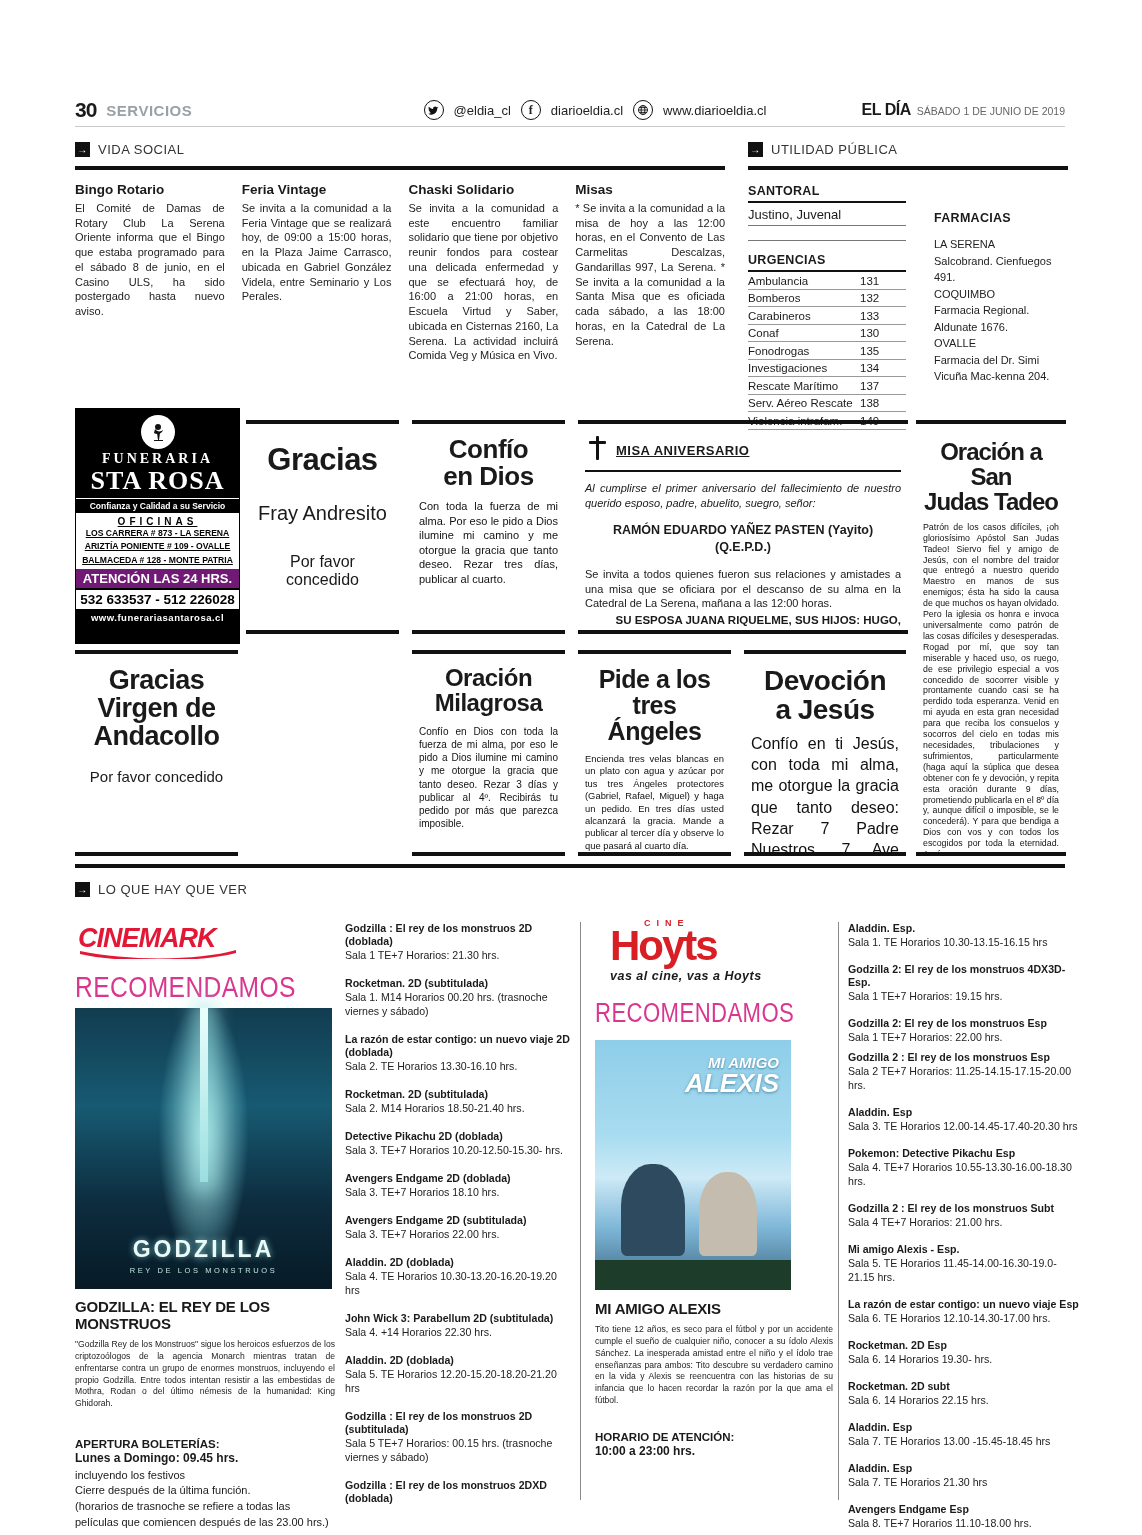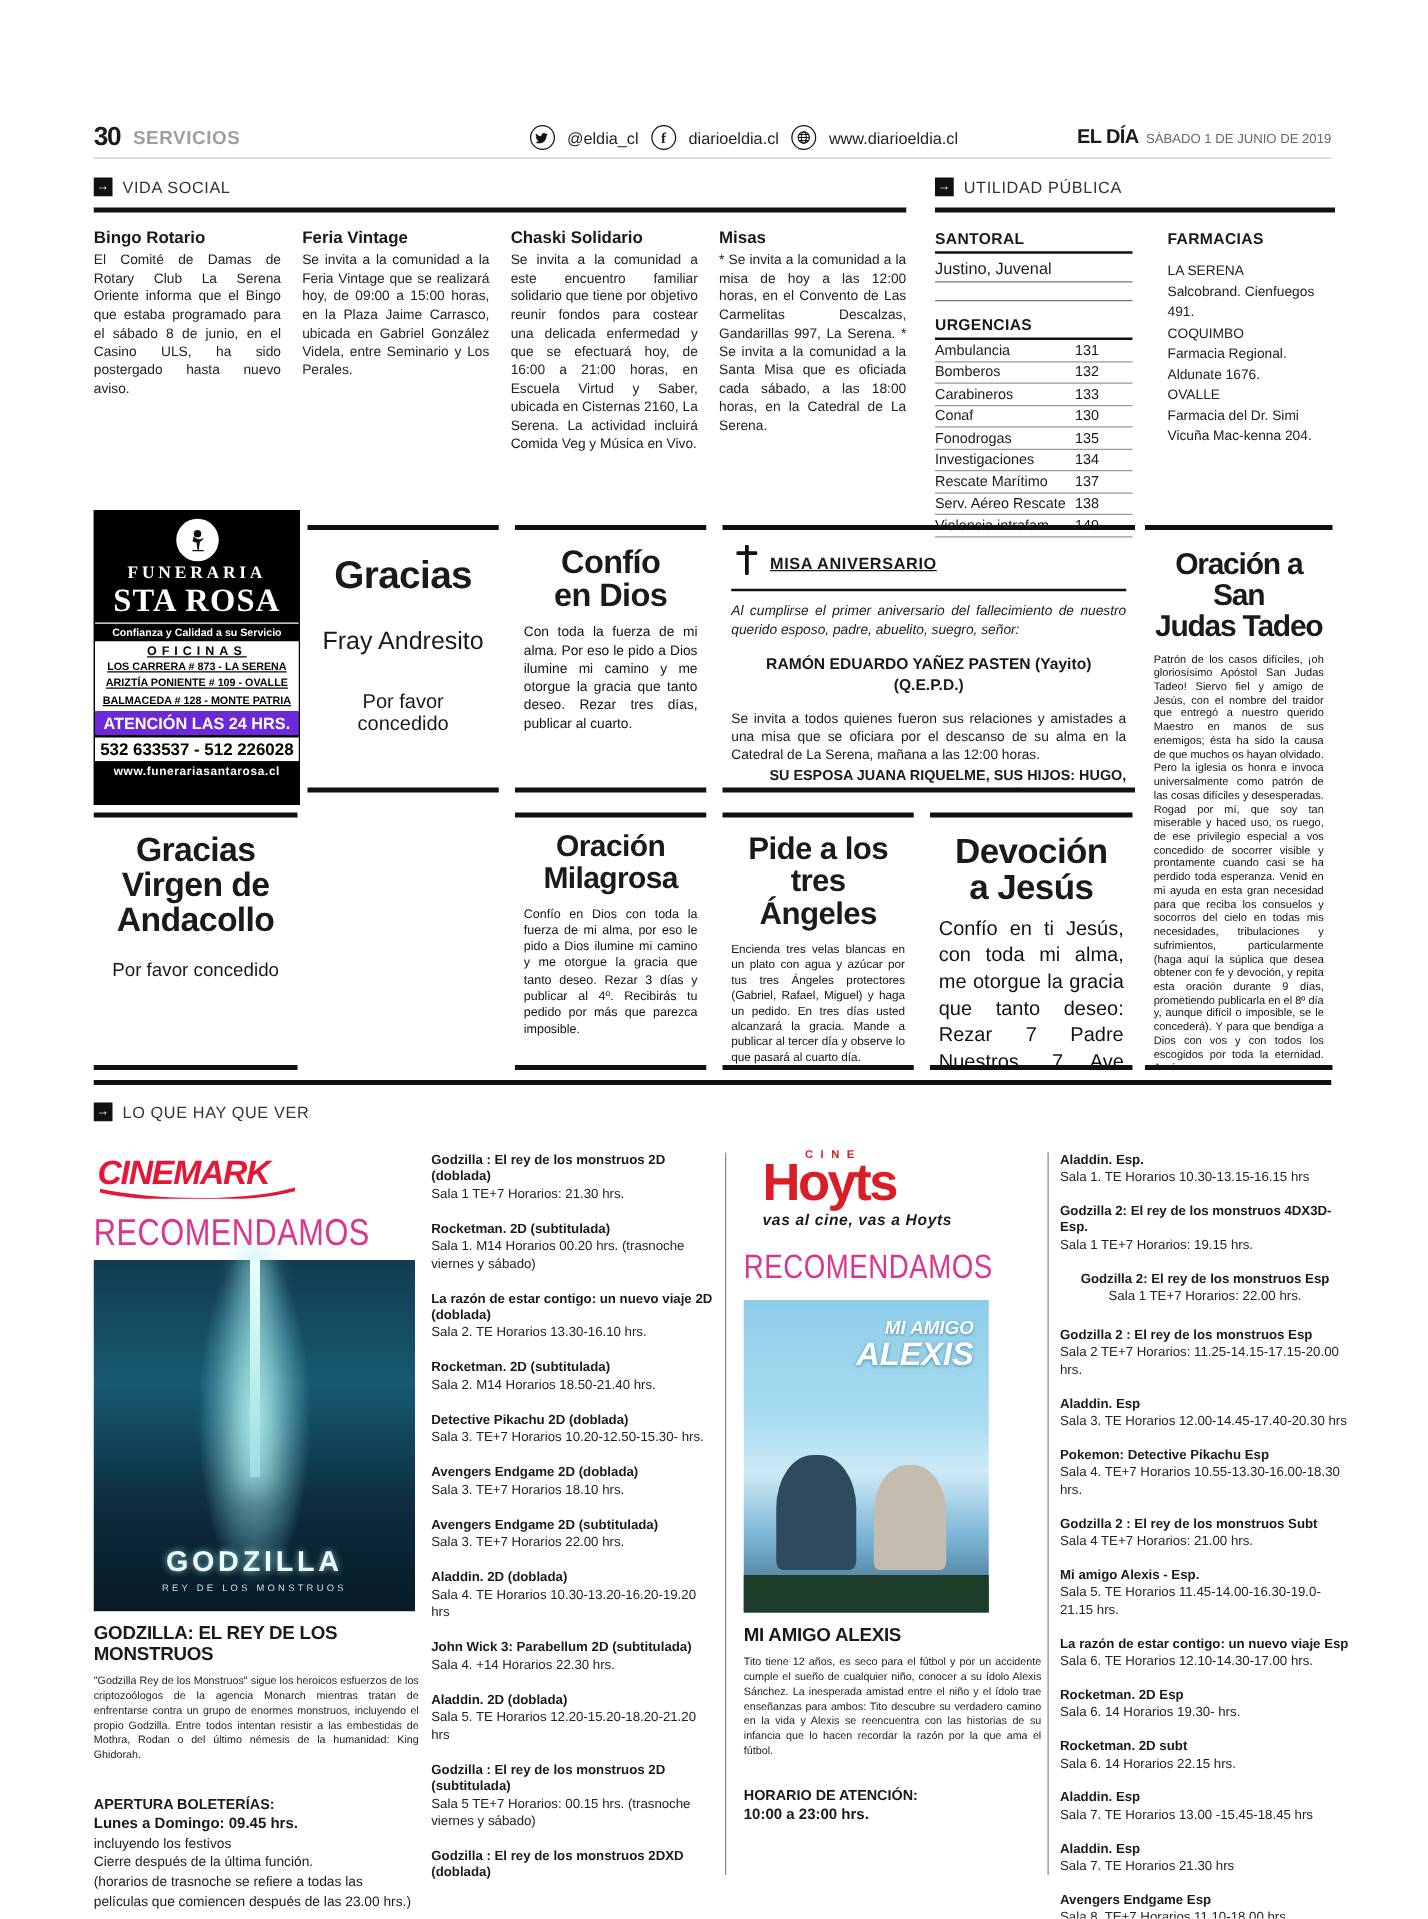--- a/index.html
+++ b/index.html
@@ -46,21 +46,21 @@
   
   .funeraria{left:75px;top:408px;width:163px;height:234px;background:#000;color:#fff;text-align:center;
              display:flex;flex-direction:column;border:1px solid #000;}
   .fun-emblem{margin:6px auto 2px;width:34px;height:34px;background:#fff;border-radius:50%;display:flex;align-items:center;justify-content:center;}
   .fun-name1{font-family:"Liberation Serif",serif;font-size:14px;letter-spacing:3px;font-weight:700;}
   .fun-name2{font-family:"Liberation Serif",serif;font-size:26px;letter-spacing:1px;font-weight:700;line-height:1;margin-top:1px;}
   .fun-tag{font-size:8.5px;font-weight:700;border-top:1px solid #fff;margin-top:4px;padding:2px 0;}
   .fun-white{background:#fff;color:#000;padding:3px 2px 2px;text-decoration:underline;}
   .fun-ofi{font-size:10px;font-weight:700;letter-spacing:4px;}
   .fun-off{font-size:8.6px;font-weight:700;line-height:1.55;}
-  .fun-band{background:#6d28d9;color:#fff;font-size:13px;font-weight:800;padding:2px 0;}
+  .fun-band{background:#701a75;color:#fff;font-size:13px;font-weight:800;padding:2px 0;}
   .fun-phones{background:#fff;color:#000;font-size:13.5px;font-weight:800;padding:2px 0;border-top:2px solid #000;}
   .fun-web{background:#000;color:#fff;font-size:9.5px;font-weight:700;padding:3px 0 4px;letter-spacing:.5px;}
 
   
   .notice{border-top:4px solid #111;border-bottom:4px solid #111;padding:12px 7px 8px;text-align:center;box-sizing:border-box;overflow:hidden;}
   .nt-big{font-weight:800;line-height:1.04;letter-spacing:-.5px;}
   .nt-body{font-size:11px;line-height:1.32;text-align:justify;margin-top:9px;color:#111;}
   .nt-light{font-weight:400;}
 
   .misa{ text-align:left;}
@@ -214,21 +214,21 @@
             <span class="num">138</span>
           </div>
             <div class="urg-row">
             <span>Violencia intrafam.</span>
             <span class="num">149</span>
           </div>
           </div>
       </div>
     </div>
     <div class="up-right">
-      <div class="lbl" style="border-bottom:none;">FARMACIAS</div>
+      <div class="lbl" style="border-bottom:none;margin-top:27px;">FARMACIAS</div>
       <div class="farm-lines">
           <div>LA SERENA</div>
           <div>Salcobrand. Cienfuegos 491.</div>
           <div>COQUIMBO</div>
           <div>Farmacia Regional. Aldunate 1676.</div>
           <div>OVALLE</div>
           <div>Farmacia del Dr. Simi Vicuña Mac-kenna 204.</div>
         </div>
     </div>
   </div>
@@ -434,21 +434,21 @@
 
   <div class="abs listings" style="left:848px;top:922px;width:232px;">
       <div class="entry" style="margin-bottom:13px;">
       <div class="et">Aladdin. Esp.</div>
       <div class="ed">Sala 1. TE Horarios 10.30-13.15-16.15 hrs</div>
     </div>
       <div class="entry" style="margin-bottom:13px;">
       <div class="et">Godzilla 2: El rey de los monstruos 4DX3D- Esp.</div>
       <div class="ed">Sala 1 TE+7 Horarios: 19.15 hrs.</div>
     </div>
-      <div class="entry" style="margin-bottom:17px;text-align:center;">
+      <div class="entry" style="margin-bottom:6px;">
       <div class="et">Godzilla 2: El rey de los monstruos Esp</div>
       <div class="ed">Sala 1 TE+7 Horarios: 22.00 hrs.</div>
     </div>
       <div class="entry" style="margin-bottom:13px;">
       <div class="et">Godzilla 2 : El rey de los monstruos Esp</div>
       <div class="ed">Sala 2 TE+7 Horarios: 11.25-14.15-17.15-20.00 hrs.</div>
     </div>
       <div class="entry" style="margin-bottom:13px;">
       <div class="et">Aladdin. Esp</div>
       <div class="ed">Sala 3. TE Horarios 12.00-14.45-17.40-20.30 hrs</div>

